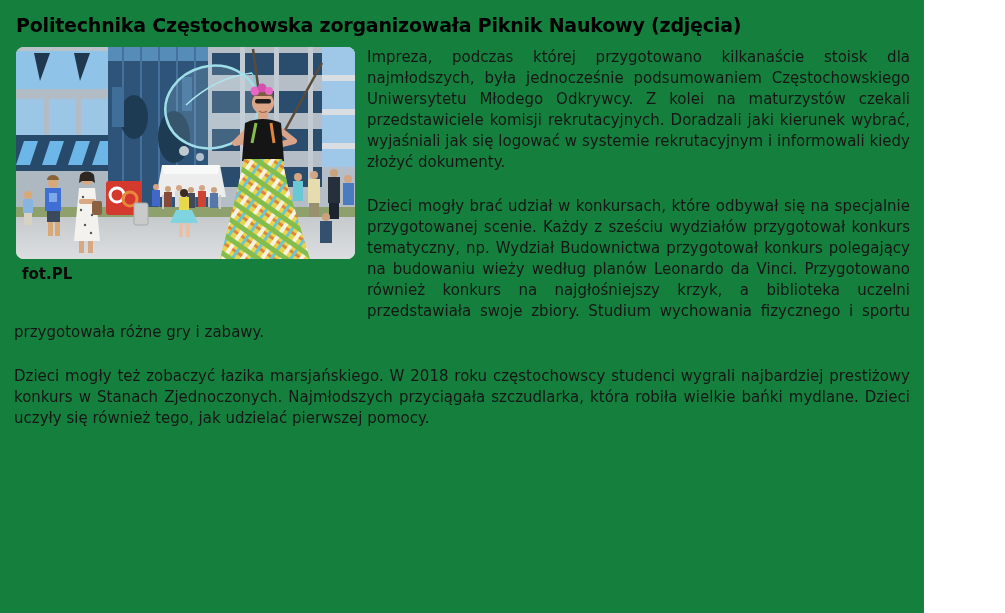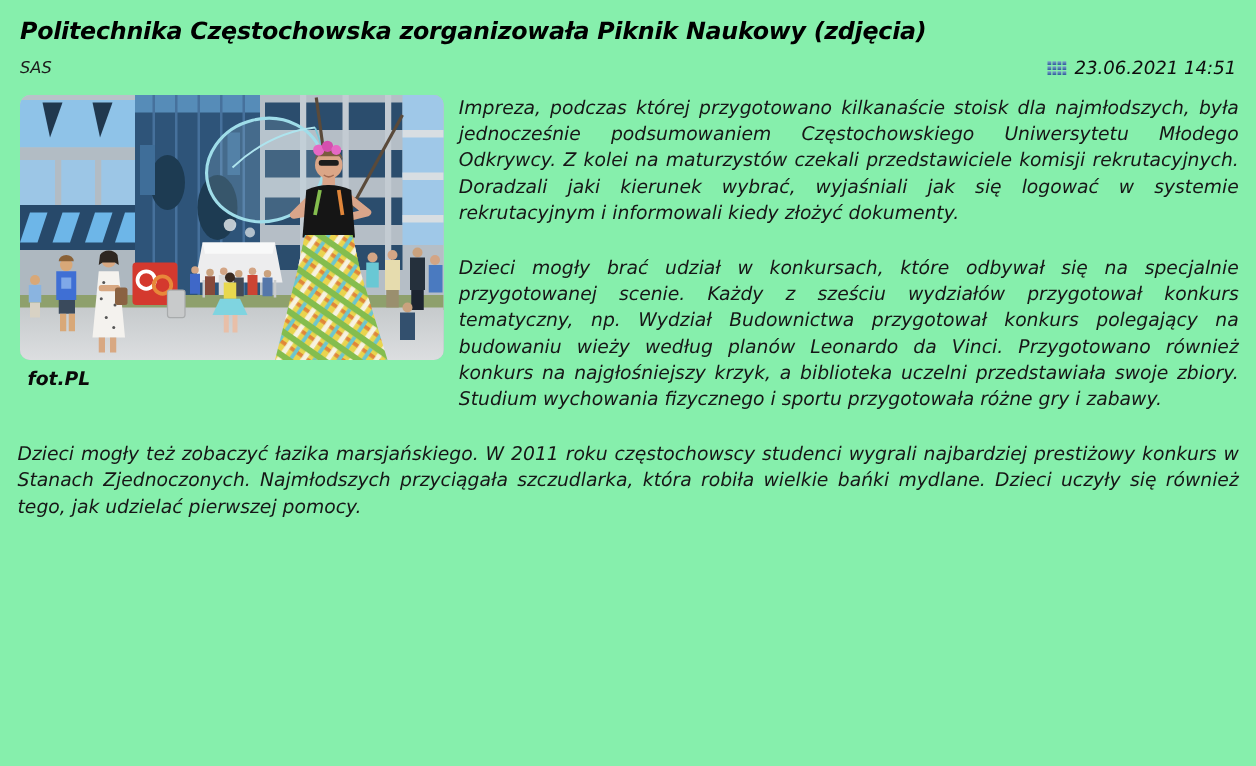--- a/index.html
+++ b/index.html
@@ -1,26 +1,25 @@
 <!DOCTYPE html>
 <html lang="pl"><head>
 <meta charset="utf-8">
 <style>
   html, body { margin: 0; padding: 0; background: #ffffff; }
   body {
     font-family: "DejaVu Sans", "Liberation Sans", sans-serif;
     color: #1c1c1c;
   }
   .page {
-    width: 1005px;
+    width: 924px;
     min-height: 613px;
     box-sizing: border-box;
     padding: 12px 14px 20px 14px;
-    background: #86efac;
-    font-style: italic;
+    background: #15803d;
   }
   h1.title {
     font-size: 19px;
     line-height: 1.2;
     font-weight: bold;
     color: #000000;
     margin: 2px 0 10px 2px;
     letter-spacing: -0.2px;
   }
   .meta-row {
@@ -80,40 +79,20 @@
   .source-line { font-size: 15px; margin-top: 2px; }
   .source-line .src-label { font-weight: bold; color: #000; }
 </style>
 </head>
 <body>
 
 <div class="page">
 
   <h1 class="title">Politechnika Częstochowska zorganizowała Piknik Naukowy (zdjęcia)</h1>
 
-  <div class="meta-row">
-    <span class="author">SAS</span>
-    <span class="date-wrap">
-      <span class="grid-icon">
-          <span></span>
-          <span></span>
-          <span></span>
-          <span></span>
-          <span></span>
-          <span></span>
-          <span></span>
-          <span></span>
-          <span></span>
-          <span></span>
-          <span></span>
-          <span></span>
-        </span>
-      <span>23.06.2021 14:51</span>
-    </span>
-  </div>
 
   <div class="article-body">
 
     <figure class="photo-block" style="margin:0 12px 25px 2px; float:left;">
       <div class="photo">
 
         <svg viewBox="0 0 339 212" width="339" height="212" xmlns="http://www.w3.org/2000/svg">
           <defs>
             <pattern id="plaid" width="16" height="16" patternUnits="userSpaceOnUse" patternTransform="rotate(35)">
               <rect width="16" height="16" fill="#e9d44e"></rect>
@@ -297,17 +276,17 @@
             <path d="M228,112 L266,112 L272,140 L294,212 L204,212 L222,140 Z" fill="url(#plaid)"></path>
             <path d="M228,112 L266,112 L272,140 L222,140 Z" fill="url(#plaid)"></path>
           </g>
         </svg>
       </div>
       <figcaption class="photo-caption">fot.PL</figcaption>
     </figure>
 
     <p>Impreza, podczas której przygotowano kilkanaście stoisk dla najmłodszych, była jednocześnie podsumowaniem Częstochowskiego Uniwersytetu Młodego Odkrywcy. Z kolei na maturzystów czekali przedstawiciele komisji rekrutacyjnych. Doradzali jaki kierunek wybrać, wyjaśniali jak się logować w systemie rekrutacyjnym i informowali kiedy złożyć dokumenty.</p>
     <p>Dzieci mogły brać udział w konkursach, które odbywał się na specjalnie przygotowanej scenie. Każdy z sześciu wydziałów przygotował konkurs tematyczny, np. Wydział Budownictwa przygotował konkurs polegający na budowaniu wieży według planów Leonardo da Vinci. Przygotowano również konkurs na najgłośniejszy krzyk, a biblioteka uczelni przedstawiała swoje zbiory. Studium wychowania fizycznego i sportu przygotowała różne gry i zabawy.</p>
-    <p>Dzieci mogły też zobaczyć łazika marsjańskiego. W 2011 roku częstochowscy studenci wygrali najbardziej prestiżowy konkurs w Stanach Zjednoczonych. Najmłodszych przyciągała szczudlarka, która robiła wielkie bańki mydlane. Dzieci uczyły się również tego, jak udzielać pierwszej pomocy.</p>
+    <p>Dzieci mogły też zobaczyć łazika marsjańskiego. W 2018 roku częstochowscy studenci wygrali najbardziej prestiżowy konkurs w Stanach Zjednoczonych. Najmłodszych przyciągała szczudlarka, która robiła wielkie bańki mydlane. Dzieci uczyły się również tego, jak udzielać pierwszej pomocy.</p>
 
   </div>
 
 </div>
 
 </body></html>

